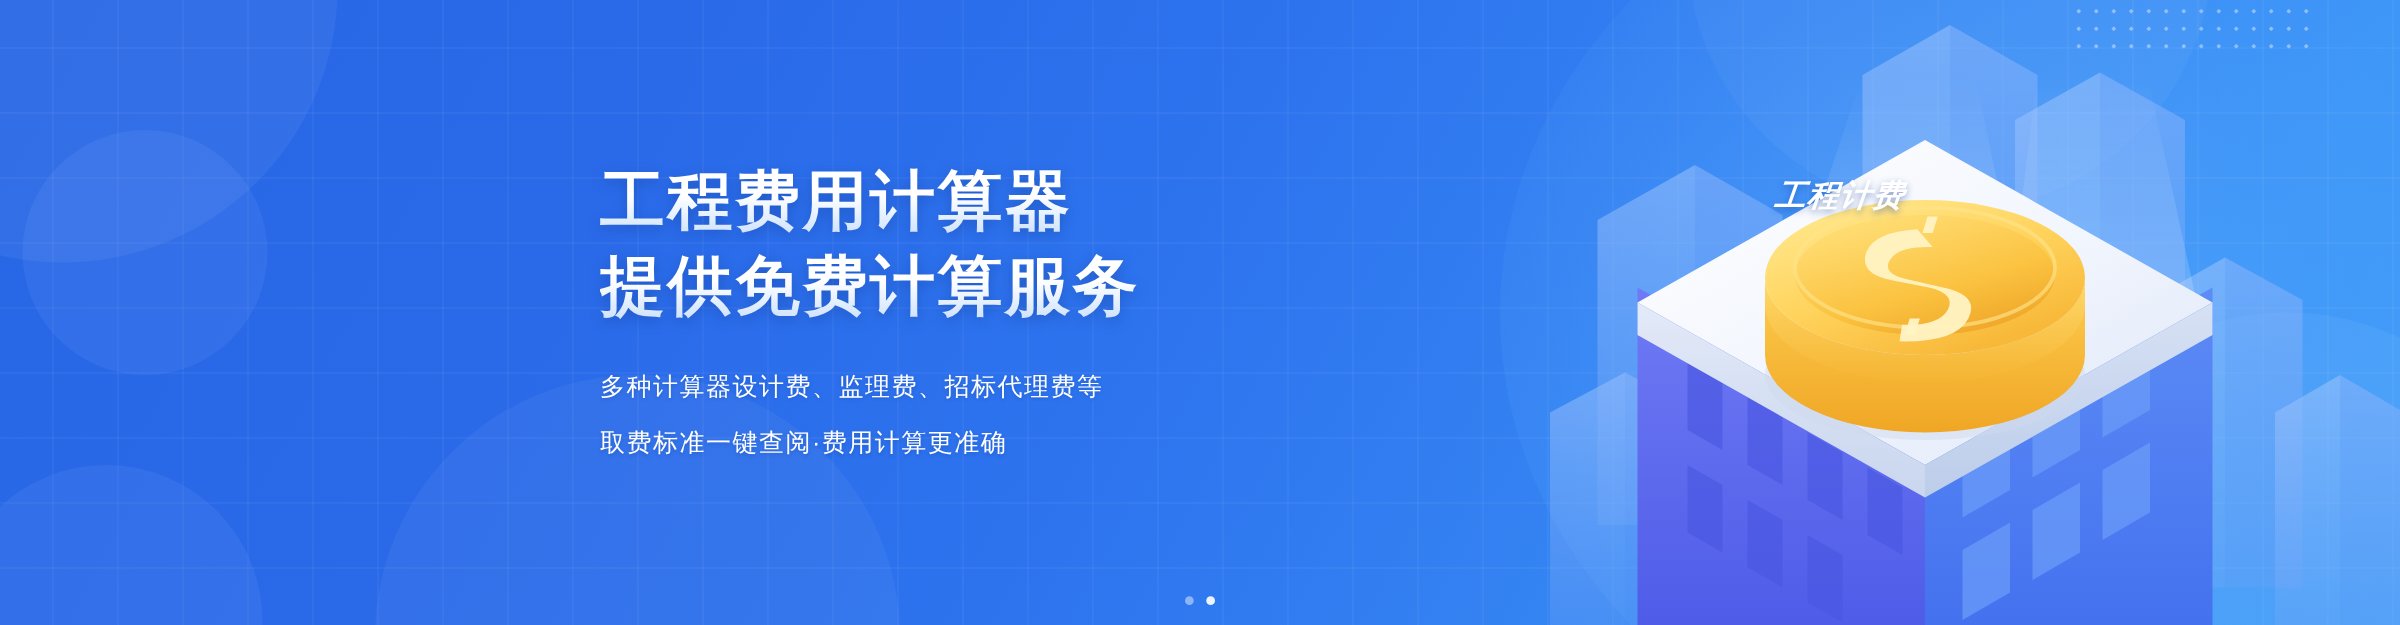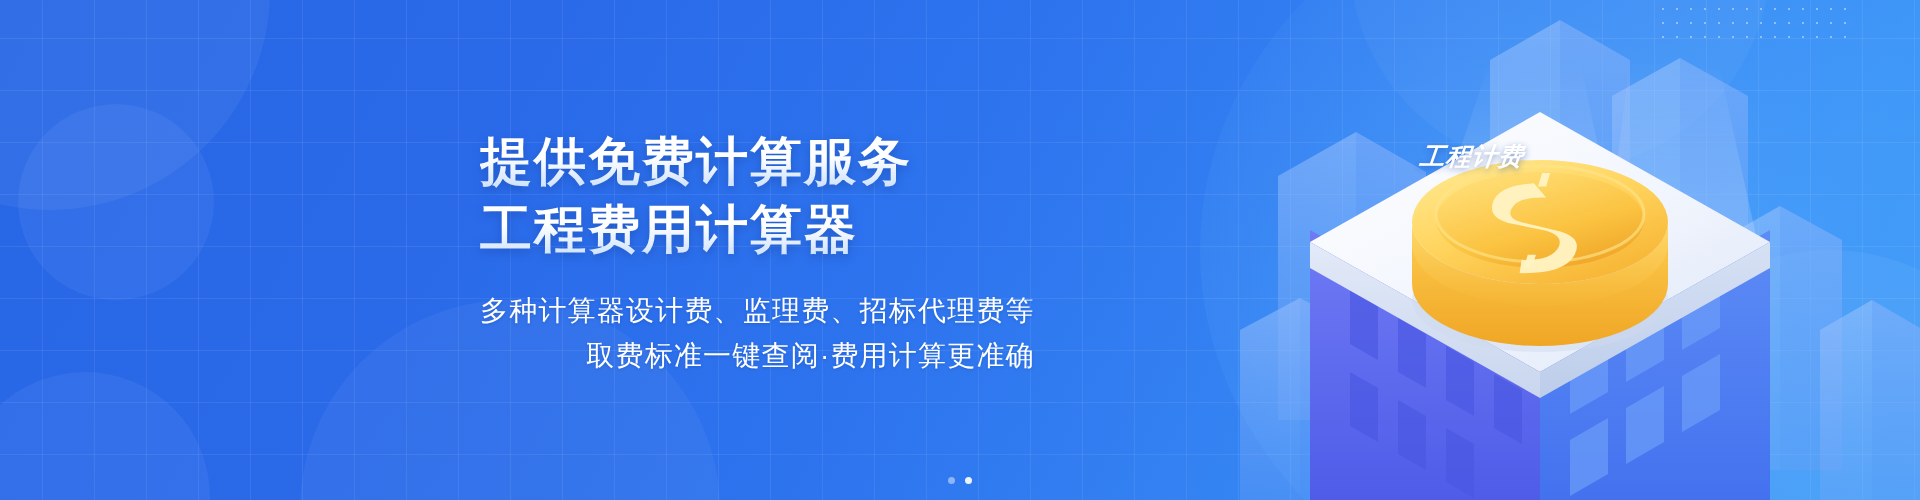--- a/index.html
+++ b/index.html
@@ -107,28 +107,27 @@
     background-clip: text;
     color: transparent;
     -webkit-text-fill-color: transparent;
     filter: drop-shadow(0 3px 5px rgba(13,52,132,0.35));
     white-space: nowrap;
   }
   .headline + .headline { margin-top: 6px; }
 
   .subtitle {
     margin: 30px 0 0 0;
-    font-size: 28px;
+    font-size: 20px;
     line-height: 41px;
     font-weight: 400;
     color: #ffffff;
     letter-spacing: 1.2px;
     white-space: nowrap;
     text-shadow: 0 1px 3px rgba(12,50,128,0.25);
-    text-align: right;
   }
 
   
   .illustration {
     position: absolute;
     right: 0;
     top: 0;
     width: 760px;
     height: 500px;
     z-index: 20;
@@ -309,22 +308,22 @@
           <path d="M2 -44 l8 0 l-4 13 l-8 0 z" fill="#fff3c4" opacity="0.95"></path>
           <path d="M-12 36 l8 0 l-4 13 l-8 0 z" fill="#fff3c4" opacity="0.95"></path>
         </g>
       </g>
     </svg>
 
     <div class="iso-label">工程计费</div>
   </div>
 
   <div class="content">
+    <h1 class="headline">工程费用计算器</h1>
     <h1 class="headline">提供免费计算服务</h1>
-    <h1 class="headline">工程费用计算器</h1>
     <p class="subtitle">多种计算器设计费、监理费、招标代理费等</p>
     <p class="subtitle" style="margin-top:4px">取费标准一键查阅·费用计算更准确</p>
   </div>
 
   <div class="dots">
     <span class="dot"></span>
     <span class="dot active"></span>
   </div>
 
 </div>

